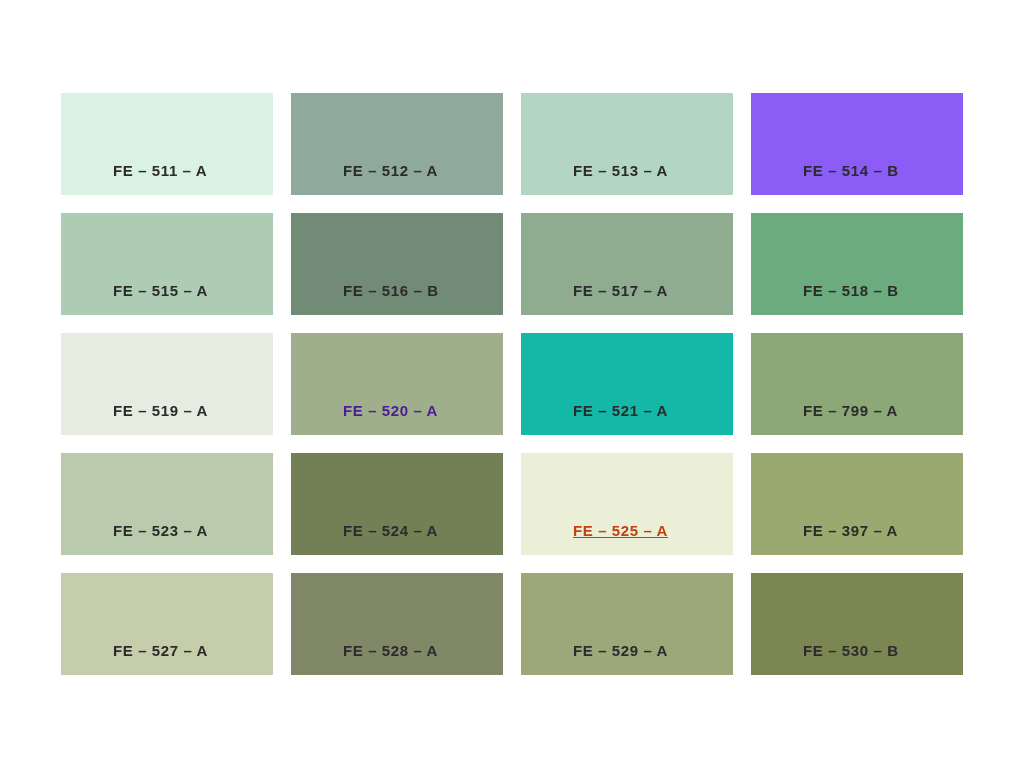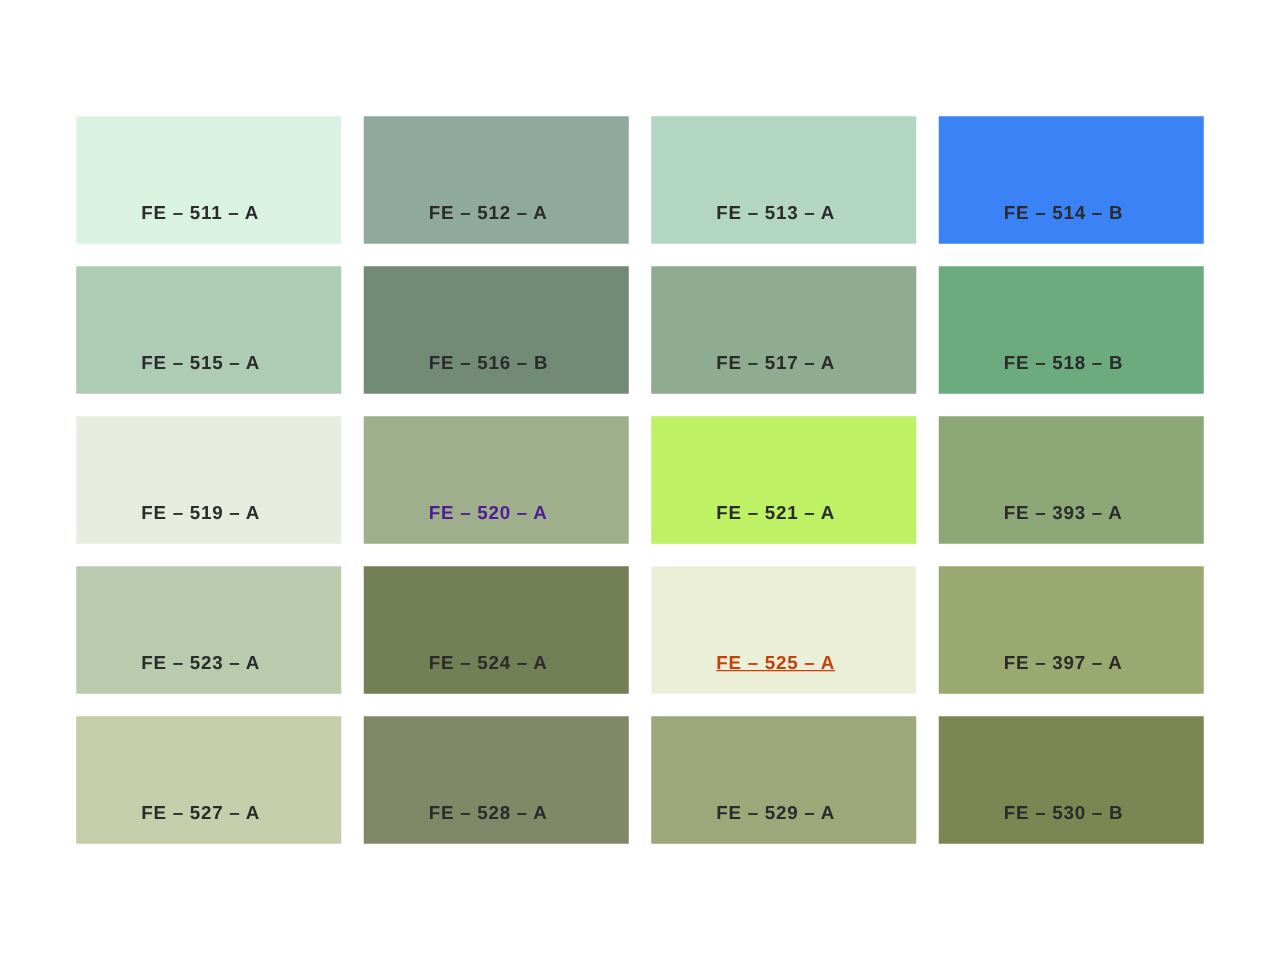--- a/index.html
+++ b/index.html
@@ -69,21 +69,21 @@
     </div>
 
     <div class="swatch" style="background-color: rgb(143, 170, 156);">
       <span class="swatch-label" style="color: rgb(43, 43, 43);">FE – 512 – A</span>
     </div>
 
     <div class="swatch" style="background-color: rgb(178, 214, 193);">
       <span class="swatch-label" style="color: rgb(43, 43, 43);">FE – 513 – A</span>
     </div>
 
-    <div class="swatch" style="background-color: #3b82f6;">
+    <div class="swatch" style="background-color: #8b5cf6;">
       <span class="swatch-label" style="color: rgb(43, 43, 43);">FE – 514 – B</span>
     </div>
 
     <div class="swatch" style="background-color: rgb(174, 203, 180);">
       <span class="swatch-label" style="color: rgb(43, 43, 43);">FE – 515 – A</span>
     </div>
 
     <div class="swatch" style="background-color: rgb(114, 139, 118);">
       <span class="swatch-label" style="color: rgb(43, 43, 43);">FE – 516 – B</span>
     </div>
@@ -97,26 +97,26 @@
     </div>
 
     <div class="swatch" style="background-color: rgb(231, 236, 224);">
       <span class="swatch-label" style="color: rgb(43, 43, 43);">FE – 519 – A</span>
     </div>
 
     <div class="swatch" style="background-color: rgb(159, 174, 139);">
       <span class="swatch-label" style="color: #4c1d95; margin-top: 30px;">FE – 520 – A</span>
     </div>
 
-    <div class="swatch" style="background-color: #bef264;">
+    <div class="swatch" style="background-color: #14b8a6;">
       <span class="swatch-label" style="color: rgb(43, 43, 43);">FE – 521 – A</span>
     </div>
 
     <div class="swatch" style="background-color: rgb(139, 168, 118);">
-      <span class="swatch-label" style="color: rgb(43, 43, 43);">FE – 393 – A</span>
+      <span class="swatch-label" style="color: rgb(43, 43, 43);">FE – 799 – A</span>
     </div>
 
     <div class="swatch" style="background-color: rgb(185, 203, 172);">
       <span class="swatch-label" style="color: rgb(43, 43, 43);">FE – 523 – A</span>
     </div>
 
     <div class="swatch" style="background-color: rgb(115, 128, 85);">
       <span class="swatch-label" style="color: rgb(43, 43, 43);">FE – 524 – A</span>
     </div>
 

